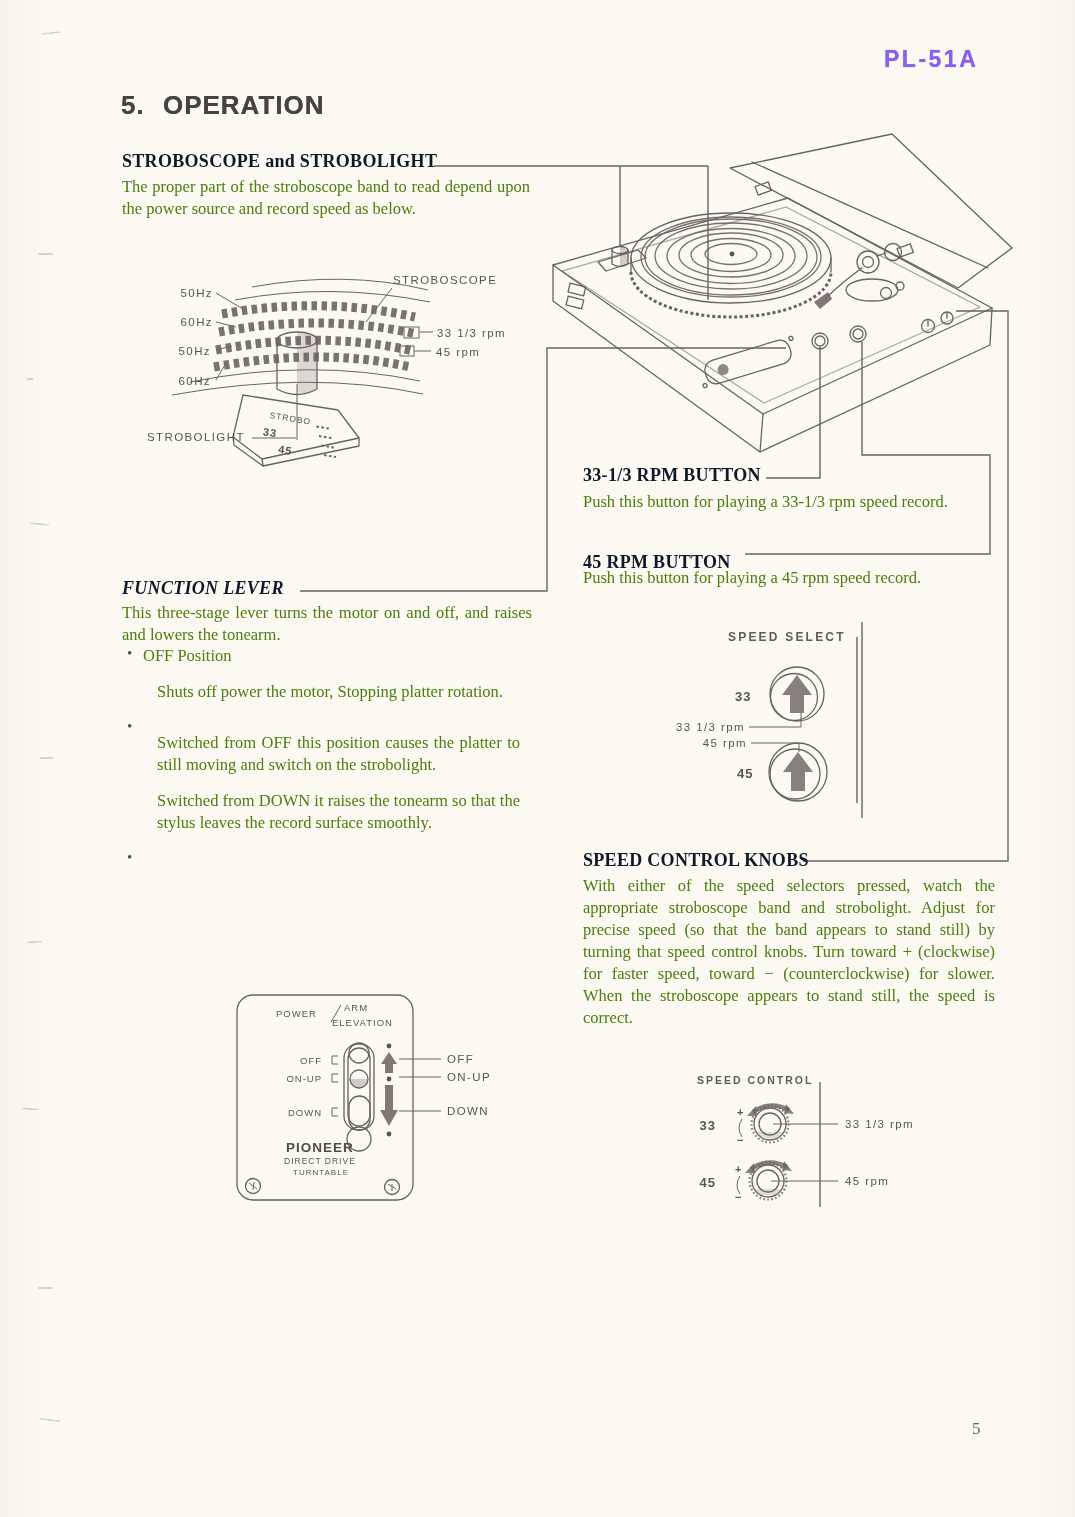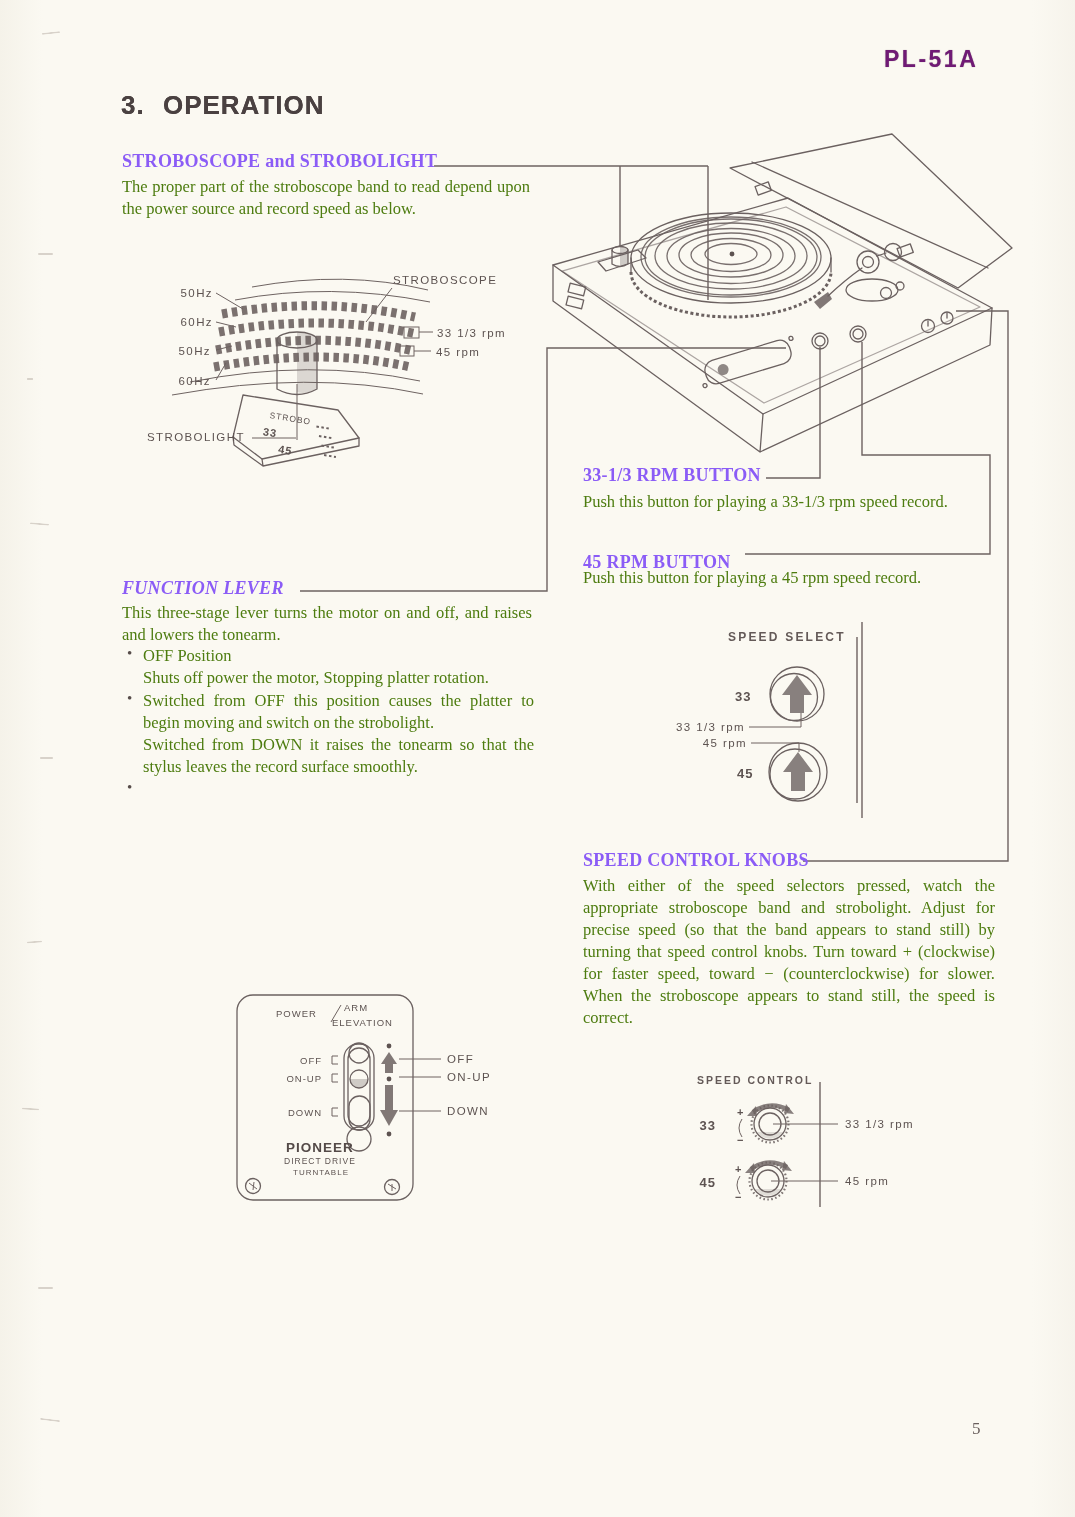--- a/index.html
+++ b/index.html
@@ -8,40 +8,40 @@
     background:linear-gradient(90deg,#f5f2e9,#fbf9f2 4%,#fbf9f2 96%,#f6f3eb);
     font-family:"Liberation Serif","DejaVu Serif",serif;
     color:#5b514f;
   }
   .abs{position:absolute;}
   .txt{z-index:3;}
   svg{position:absolute;z-index:2;overflow:visible;}
   #svg-leaders{z-index:1;}
   .logo{
     left:884px;top:46px;font-family:"Liberation Sans","DejaVu Sans",sans-serif;
-    font-weight:bold;font-size:23px;letter-spacing:2.5px;color:#701a75;
+    font-weight:bold;font-size:23px;letter-spacing:2.5px;color:#8b5cf6;
     text-shadow:0 0 1px #9a8f91;
   }
   .page-title{
     left:121px;top:90px;font-family:"Liberation Sans","DejaVu Sans",sans-serif;
     font-weight:bold;font-size:26px;letter-spacing:1px;word-spacing:10px;color:#4a4141;
     text-shadow:0 0 .5px #4a4141;
   }
   .heading{
-    font-weight:bold;font-size:18px;letter-spacing:.3px;color:#8b5cf6;white-space:nowrap;
+    font-weight:bold;font-size:18px;letter-spacing:.3px;color:#0f172a;white-space:nowrap;
   }
   .body-p{
     font-size:16.5px;line-height:22px;text-align:justify;margin:0;color:#4d7c0f;
   }
   .bullets{left:122px;top:645px;width:412px;}
   .bullet{display:flex;margin:0 0 1px 0;}
   .blt{width:16px;padding-left:5px;font-size:15px;flex:0 0 16px;color:#564c4a;}
   .bi{flex:1;}
   .bt{font-size:16.5px;line-height:22px;color:#4d7c0f;}
-  .bi p{margin:0;}
+  .bi p{margin:14px;}
   .pagenum{left:972px;top:1419px;font-size:17px;color:#6a605e;}
   .mark{position:absolute;border-top:2px solid #bdb4ab;border-radius:50%/8px;opacity:.55;z-index:1;}
   text{fill:#5d5351;}
   .dlab{font-family:"Liberation Sans","DejaVu Sans",sans-serif;font-size:11.5px;letter-spacing:1.4px;}
   .dlab-sm{font-family:"Liberation Sans","DejaVu Sans",sans-serif;font-size:9.5px;letter-spacing:1px;}
   .dlab-b{font-family:"Liberation Sans","DejaVu Sans",sans-serif;font-weight:bold;font-size:12px;letter-spacing:2.2px;fill:#645a58;}
   .dnum{font-family:"Liberation Sans","DejaVu Sans",sans-serif;font-weight:bold;font-size:13px;letter-spacing:1px;fill:#5d5351;}
   .ln{stroke:#6e6361;stroke-width:1.4;fill:none;}
   .ln-thin{stroke:#6e6361;stroke-width:1;fill:none;}
   .sk{stroke:#6b6160;fill:none;stroke-width:1.3;stroke-linejoin:round;stroke-linecap:round;}
@@ -53,21 +53,21 @@
 <div class="mark" style="left:38px;top:253px;width:15px;"></div>
 <div class="mark" style="left:30px;top:523px;width:19px;transform:rotate(5deg);"></div>
 <div class="mark" style="left:27px;top:378px;width:6px;"></div>
 <div class="mark" style="left:40px;top:757px;width:13px;"></div>
 <div class="mark" style="left:27px;top:941px;width:15px;transform:rotate(-4deg);"></div>
 <div class="mark" style="left:22px;top:1108px;width:17px;transform:rotate(4deg);"></div>
 <div class="mark" style="left:38px;top:1287px;width:15px;"></div>
 <div class="mark" style="left:40px;top:1419px;width:20px;transform:rotate(7deg);"></div>
 
 <div class="abs txt logo">PL-51A</div>
-<div class="abs txt page-title">3. OPERATION</div>
+<div class="abs txt page-title">5. OPERATION</div>
 
 <div class="abs txt heading" style="left:122px;top:151px;">STROBOSCOPE and STROBOLIGHT</div>
 <p class="abs txt body-p" style="left:122px;top:176px;width:408px;">The proper part of the stroboscope band to read depend upon the power source and record speed as below.</p>
 
 <div class="abs txt heading" style="left:583px;top:465px;">33-1/3 RPM BUTTON</div>
 <p class="abs txt body-p" style="left:583px;top:491px;width:402px;">Push this button for playing a 33-1/3 rpm speed record.</p>
 
 <div class="abs txt heading" style="left:583px;top:542px;margin-top:10px;">45 RPM BUTTON</div>
 <p class="abs txt body-p" style="left:583px;top:567px;width:402px;">Push this button for playing a 45 rpm speed record.</p>
 
@@ -78,21 +78,21 @@
   <div class="bullet">
     <span class="blt">•</span>
     <div class="bi">
       <div class="bt">OFF Position</div>
       <p class="body-p">Shuts off power the motor, Stopping platter rotation.</p>
     </div>
   </div>
   <div class="bullet">
     <span class="blt">•</span>
     <div class="bi">
-      <p class="body-p">Switched from OFF this position causes the platter to begin moving and switch on the strobolight.</p>
+      <p class="body-p">Switched from OFF this position causes the platter to still moving and switch on the strobolight.</p>
       <p class="body-p">Switched from DOWN it raises the tonearm so that the stylus leaves the record surface smoothly.</p>
     </div>
   </div>
   <div class="bullet">
     <span class="blt">•</span>
     <div class="bi">
     </div>
   </div>
 </div>
 

